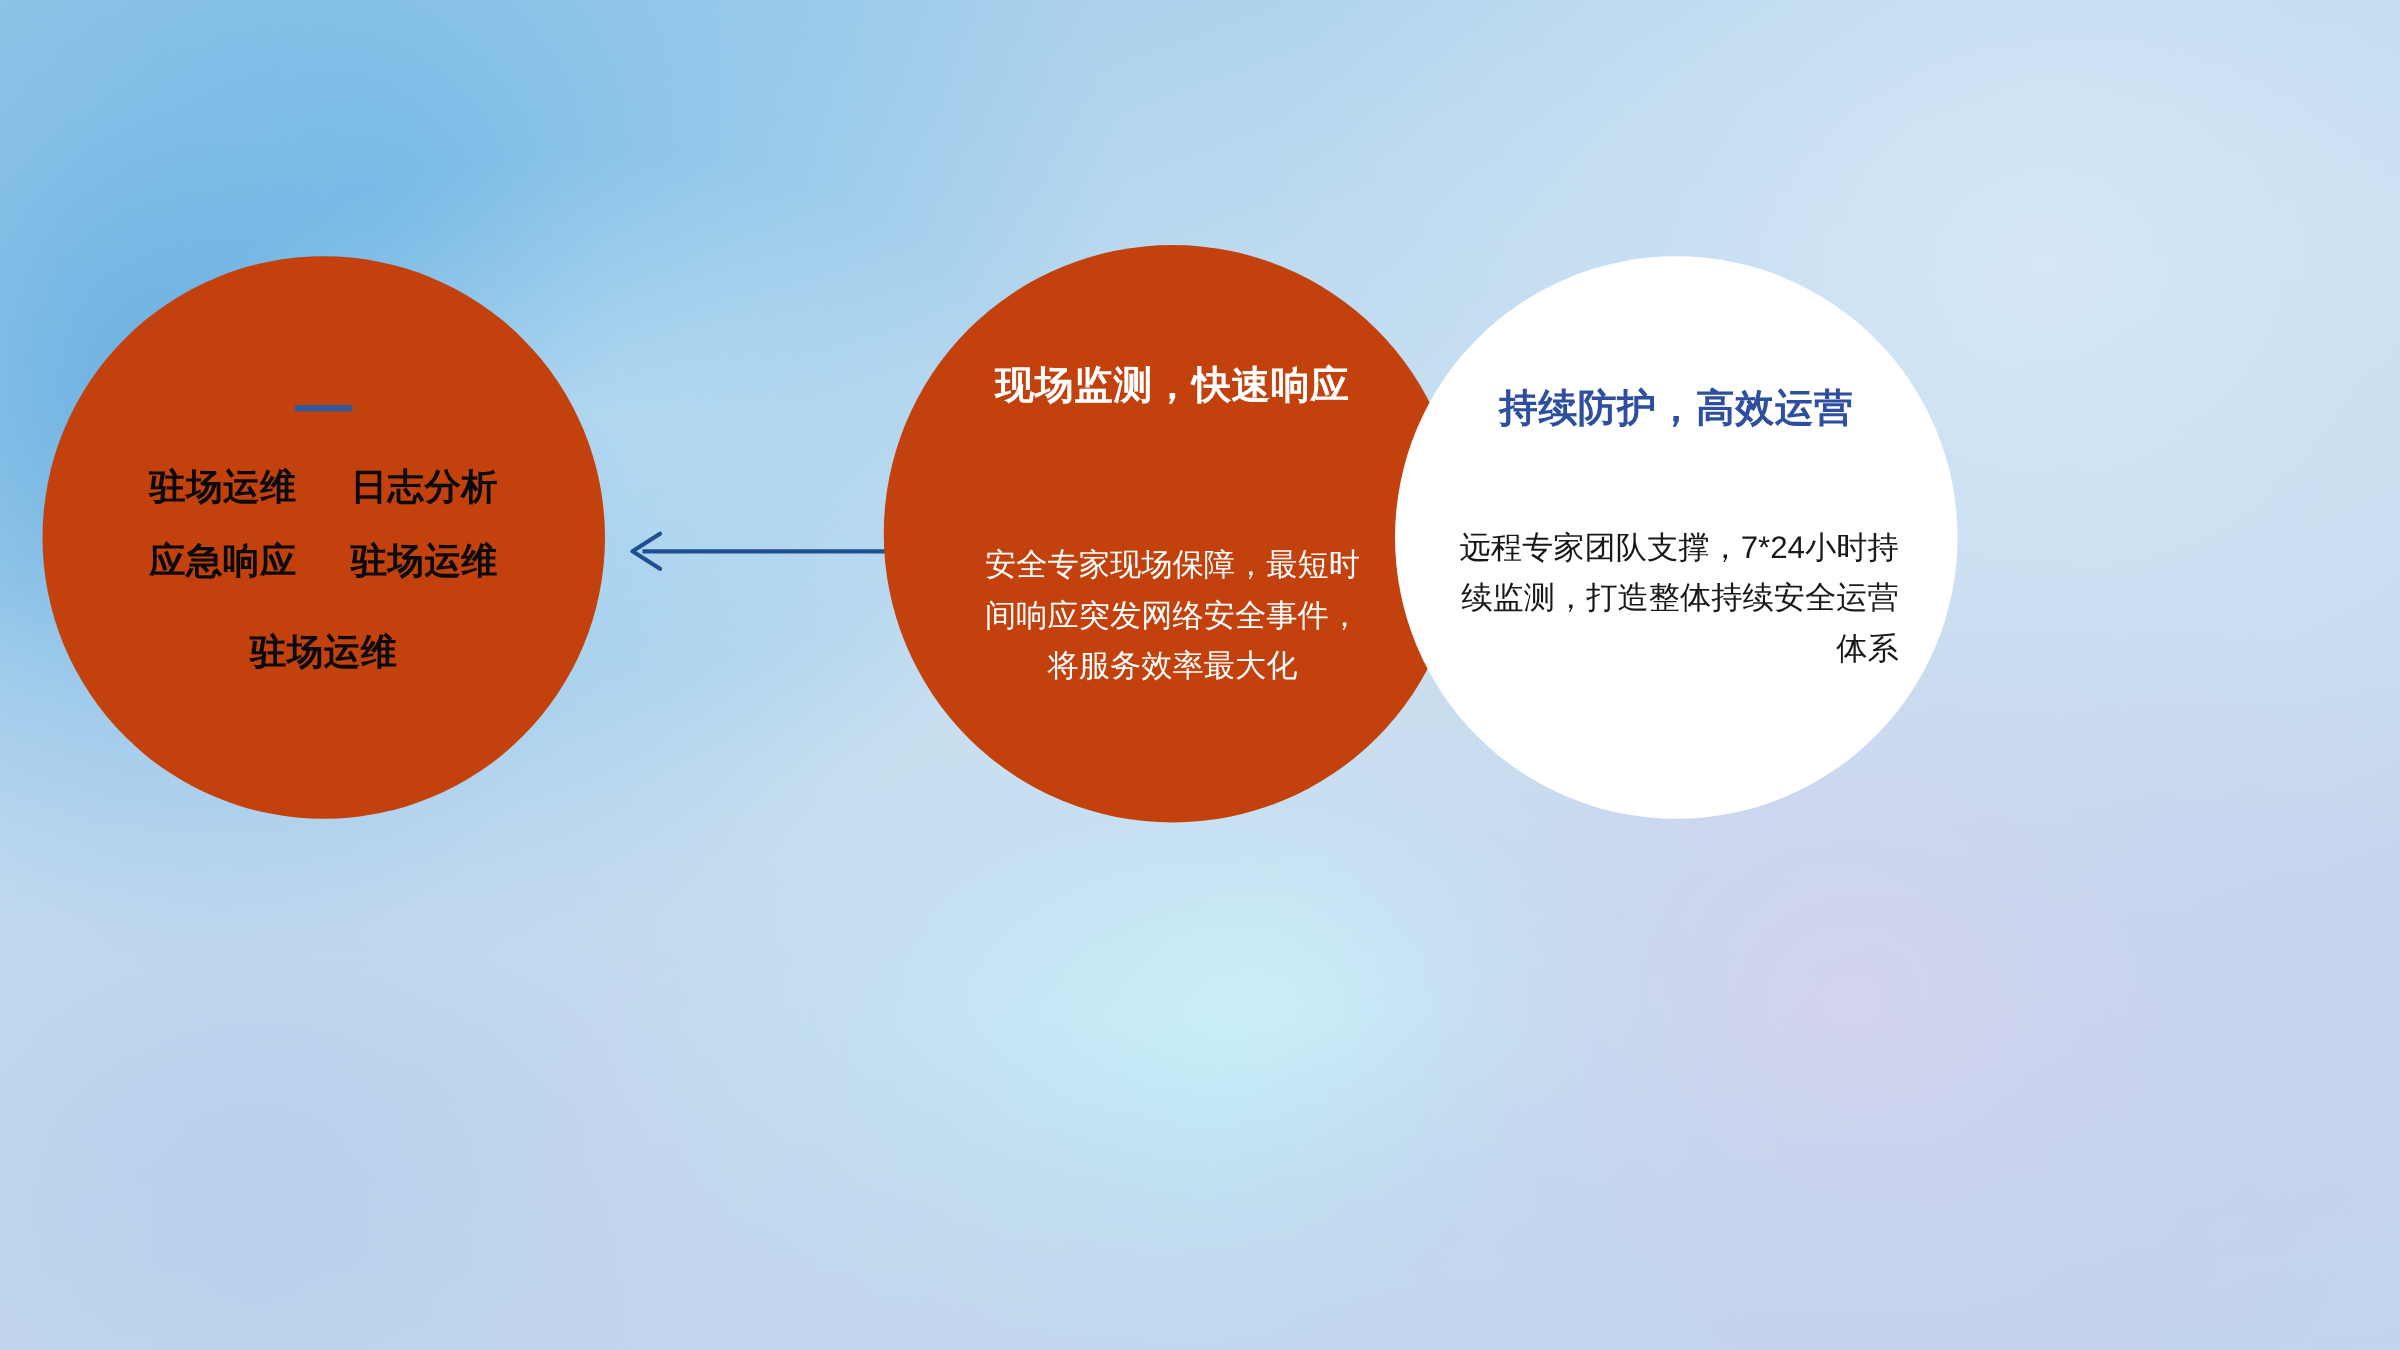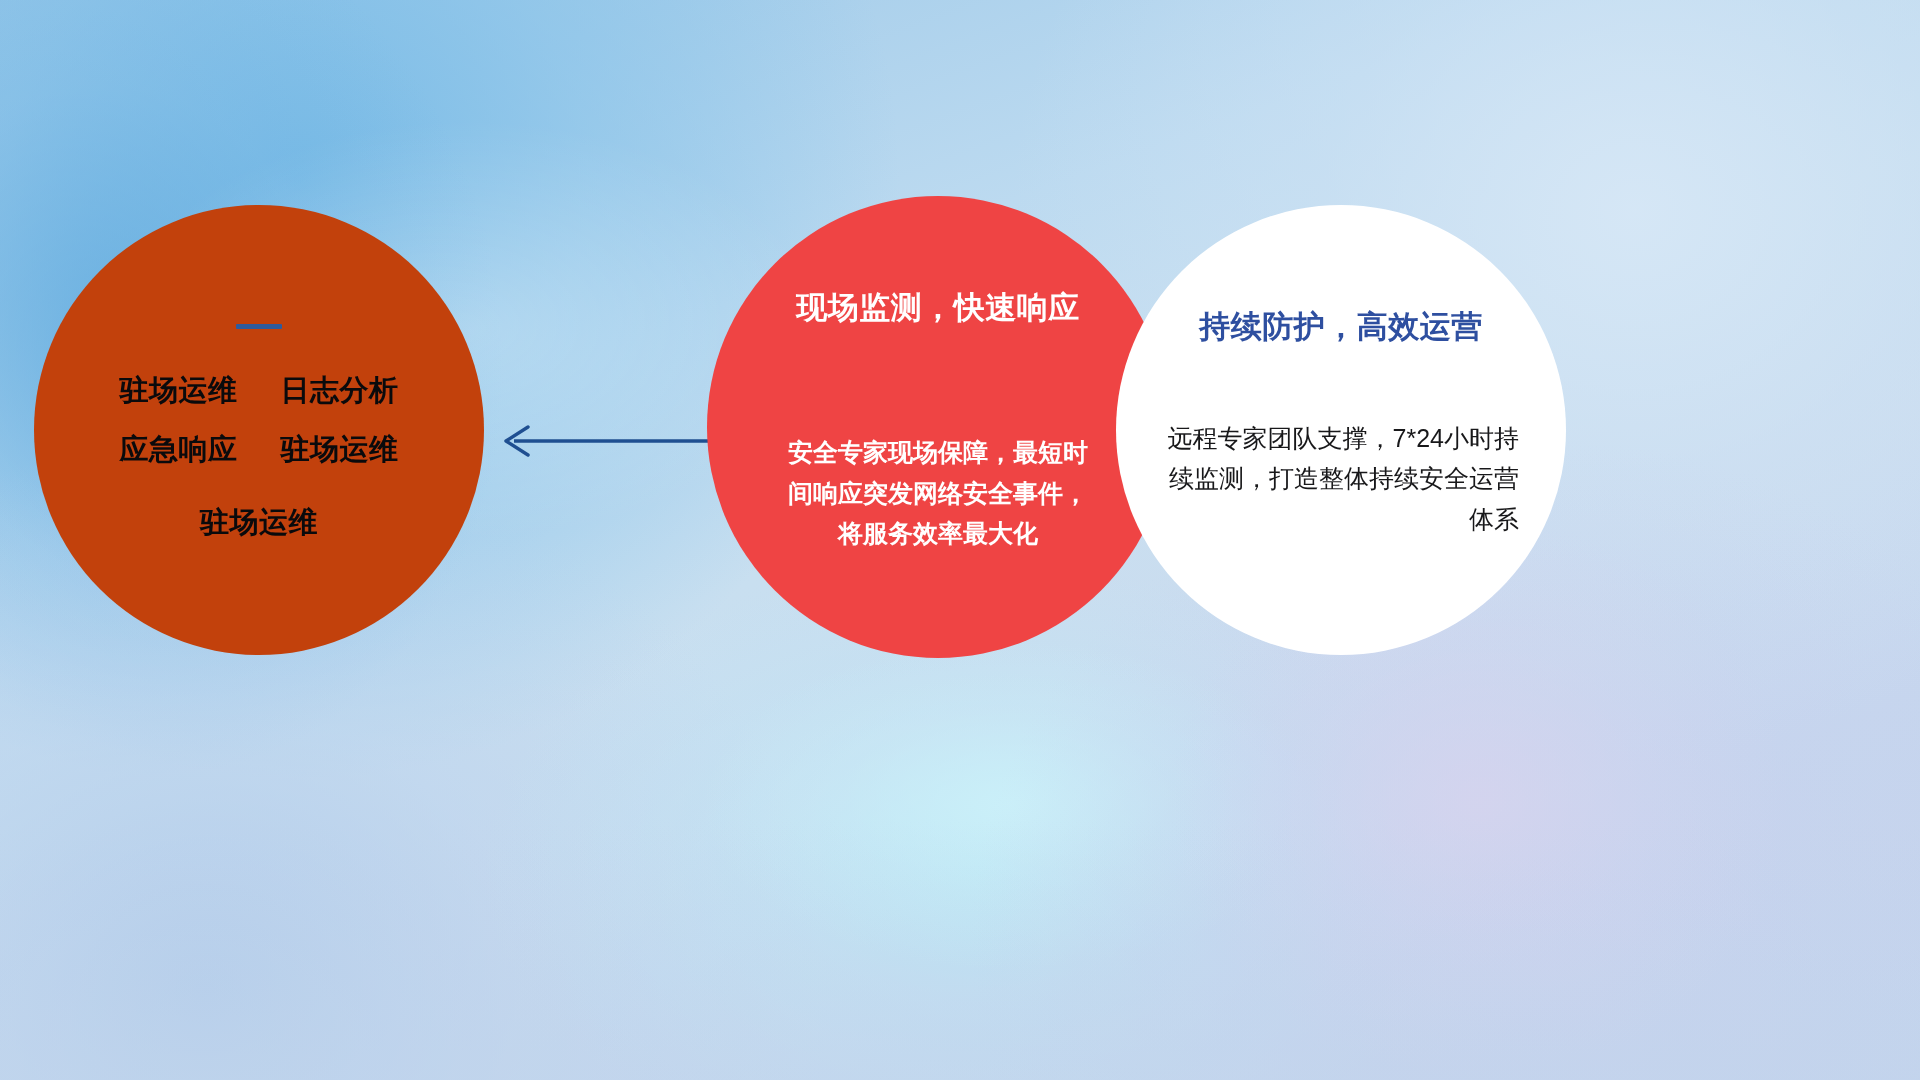--- a/index.html
+++ b/index.html
@@ -116,21 +116,21 @@
     font-weight:700;
     color:#ffffff;
     letter-spacing:0.5px;
     line-height:1;
     margin-top:-8px;
     margin-bottom:72px;
     white-space:nowrap;
   }
   #mid-body {
     font-size:25px;
-    font-weight:700;
+    font-weight:400;
     color:#ffffff;
     line-height:1.62;
     width:300px;
   }
 
   
   #bubble-right {
     left:1116px; top:205px; width:450px; height:450px;
     background:#ffffff;
     z-index:5;
@@ -199,21 +199,21 @@
       <span>应急响应</span>
       <span class="left-gap"></span>
       <span>驻场运维</span>
     </div>
 
     <div class="left-line" id="left-line-3">
       <span>驻场运维</span>
     </div>
   </div>
 
-  <div class="bubble" id="bubble-mid" style="background: #ef4444; gap: 37px;">
+  <div class="bubble" id="bubble-mid" style="background: #c2410c; gap: 37px;">
     <div id="mid-title">现场监测，快速响应</div>
     <div id="mid-body">安全专家现场保障，最短时间响应突发网络安全事件，将服务效率最大化</div>
   </div>
 
   <div class="bubble" id="bubble-right" style="background: rgb(255, 255, 255); text-align: right;">
     <div id="right-title" style="color: rgb(46, 79, 160);">持续防护，高效运营</div>
     <div id="right-body" style="color: rgb(24, 24, 26);">远程专家团队支撑，7*24小时持续监测，打造整体持续安全运营体系</div>
   </div>
 
 </div>

